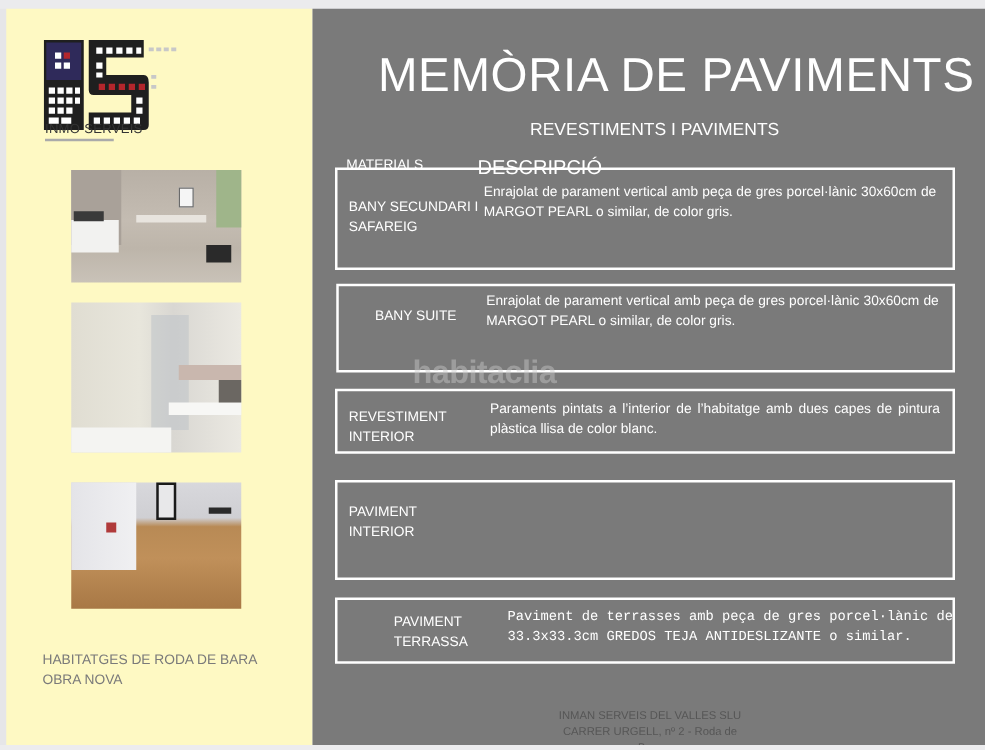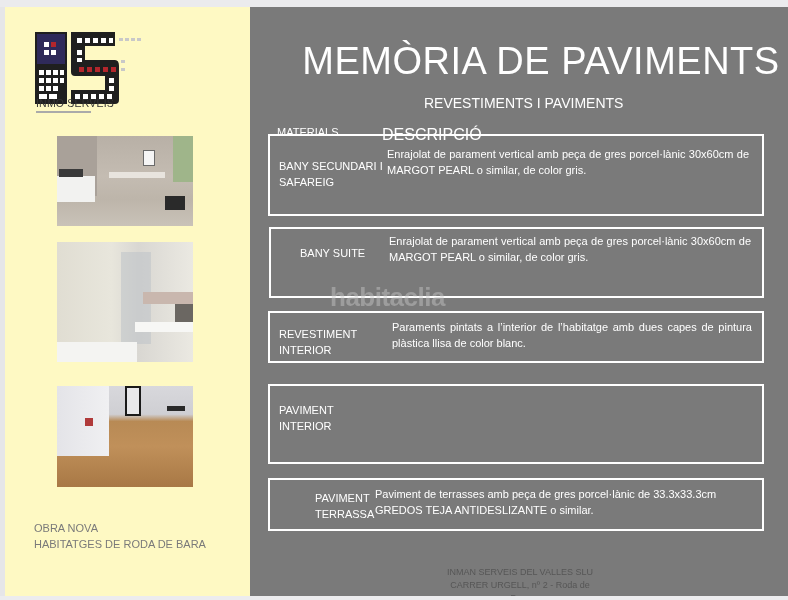--- a/index.html
+++ b/index.html
@@ -46,21 +46,21 @@
   .row3 { top: 304px; height: 52px; }
   .row3 .label { top: 13px; width: 100px; }
   .row3 .desc { left: 122px; top: 6px; width: 360px; }
 
   .row4 { top: 377px; height: 80px; }
   .row4 .label { top: 16px; width: 100px; }
   .row4 .desc { left: 121px; top: 6px; width: 358px; }
 
   .row5 { top: 471px; height: 53px; }
   .row5 .label { top: 10px; width: 100px; margin-left: 36px; }
-  .row5 .desc { left: 105px; top: 6px; width: 360px; text-align: left; }
+  .row5 .desc { left: 136px; top: 6px; width: 360px; text-align: left; font-family: Liberation Mono, monospace; }
 
   .watermark { position: absolute; left: 80px; top: 275px; font-size: 26px; font-weight: bold; color: rgba(200,200,200,0.45); letter-spacing: -0.5px; }
 
   .footer { position: absolute; left: 180px; top: 549px; width: 180px; text-align: center; font-size: 9px; line-height: 13px; color: #565656; margin-top: 10px; }
 </style>
 </head>
 <body>
 
 <div class="page">
   <div class="topstrip"></div>
@@ -146,22 +146,22 @@
 
     <div class="photo photo3" style="left:52px;top:379px;">
       <div class="ph-el" style="left:0;top:0;width:52px;height:70px;background:linear-gradient(90deg,#e4e4e8,#f0f0f2);"></div>
       <div class="ph-el" style="left:68px;top:0;width:16px;height:30px;background:#1a1a1a;"></div>
       <div class="ph-el" style="left:70px;top:2px;width:12px;height:26px;background:#e8e8ea;"></div>
       <div class="ph-el" style="left:28px;top:32px;width:8px;height:8px;background:#b03a3a;"></div>
       <div class="ph-el" style="left:110px;top:20px;width:18px;height:5px;background:#2a2a2a;"></div>
     </div>
 
     <div class="left-caption" style="left:29px;top:513px;">
+      <div>HABITATGES DE RODA DE BARA</div>
       <div>OBRA NOVA</div>
-      <div>HABITATGES DE RODA DE BARA</div>
     </div>
   </div>
 
   <div class="right">
     <div class="title"><span>MEMÒRIA DE PAVIMENTS</span></div>
     <div class="subtitle">REVESTIMENTS I PAVIMENTS</div>
     <div class="col-h1">MATERIALS</div>
     <div class="col-h2">DESCRIPCIÓ</div>
 
     <div class="row row1">

